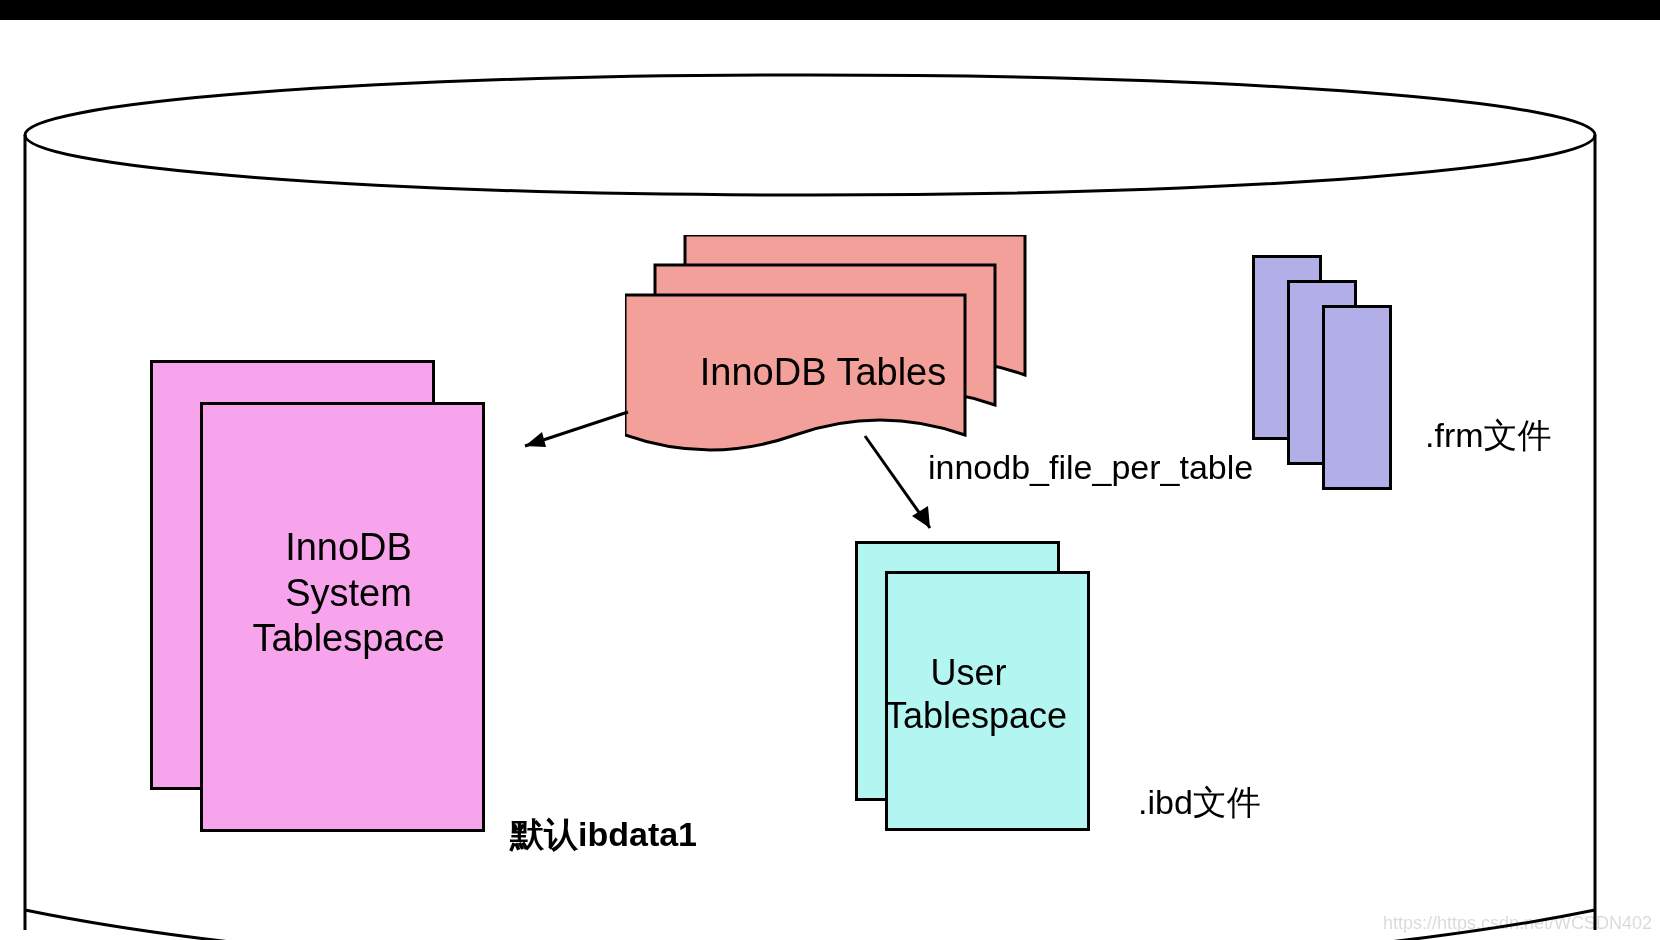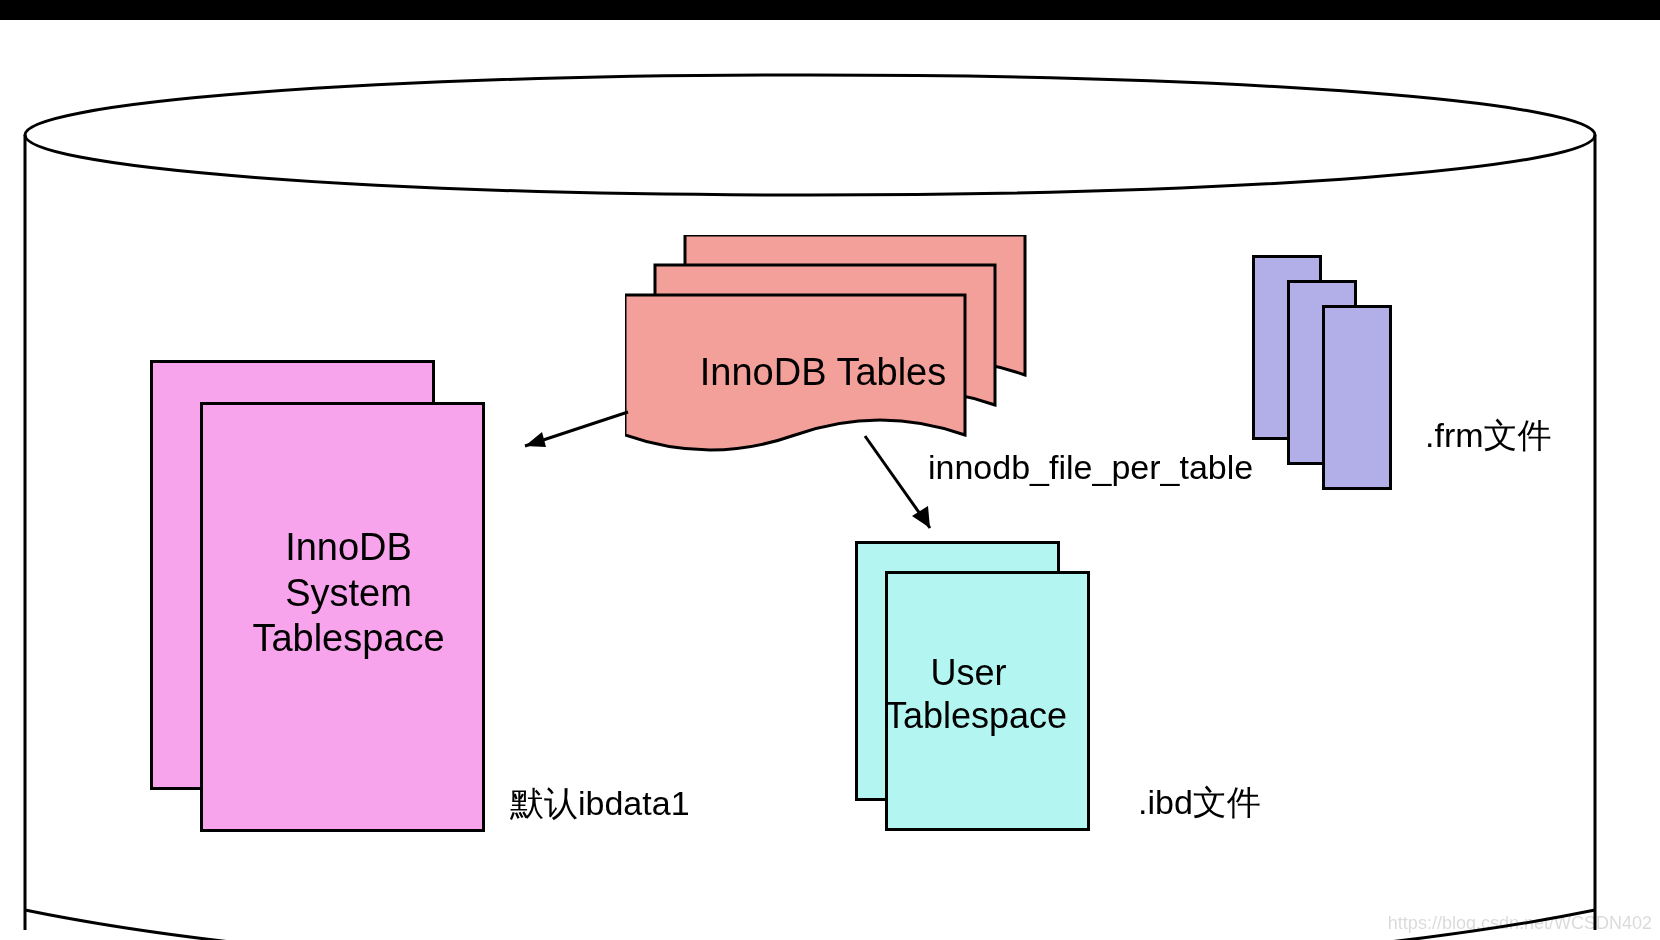--- a/index.html
+++ b/index.html
@@ -78,21 +78,21 @@
     </svg>
   </div>
 
   <div class="stack" style="left:150px; top:340px;">
     <div class="card pink1" style="left:0; top:0; width:285px; height:430px;"></div>
     <div class="card pink1" style="left:50px; top:42px; width:285px; height:430px;"></div>
     <div class="label" style="left:50px; top:165px; width:285px; white-space:pre-line; font-size:38px;padding-left:12px;">InnoDB
 System
 Tablespace</div>
   </div>
-  <div class="label" style="left:510px; top:763px;">默认ibdata1</div>
+  <div class="label" style="left:510px; top:794px;font-weight:bold;">默认ibdata1</div>
 
   <div class="stack" style="left:625px; top:215px;">
     <svg width="420" height="230" style="position:absolute; left:0; top:0;">
 
       <path d="M 60 0 L 400 0 L 400 140 Q 315 110 230 140 Q 145 170 60 140 Z" fill="#f4a09a" stroke="#000" stroke-width="3"></path>
 
       <path d="M 30 30 L 370 30 L 370 170 Q 285 140 200 170 Q 115 200 30 170 Z" fill="#f4a09a" stroke="#000" stroke-width="3"></path>
 
       <path d="M 0 60 L 340 60 L 340 200 Q 255 170 170 200 Q 85 230 0 200 Z" fill="#f4a09a" stroke="#000" stroke-width="3"></path>
     </svg>
@@ -119,15 +119,15 @@
   </div>
   <div class="label" style="left:1130px; top:762px;margin-left:8px;">.ibd文件</div>
 
   <div class="stack" style="left:1252px; top:235px;">
     <div class="card violet" style="left:0; top:0; width:70px; height:185px;"></div>
     <div class="card violet" style="left:35px; top:25px; width:70px; height:185px;"></div>
     <div class="card violet" style="left:70px; top:50px; width:70px; height:185px;"></div>
   </div>
   <div class="label" style="left:1425px; top:395px;">.frm文件</div>
 
-  <div class="watermark">https://blog.csdn.net/WCSDN402</div>
+  <div class="watermark">https://https.csdn.net/WCSDN402</div>
 
 </div>
 
 </body></html>

